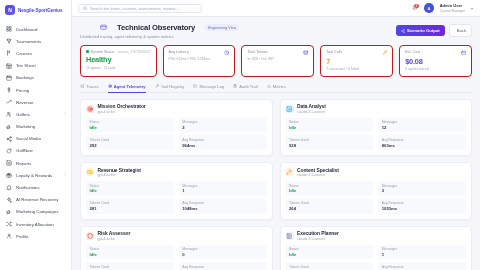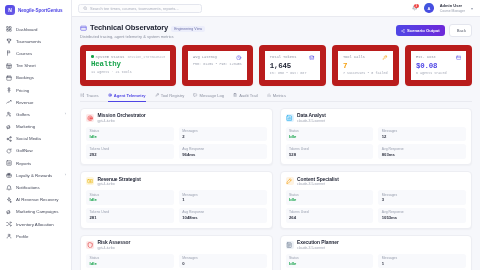--- a/index.html
+++ b/index.html
@@ -95,21 +95,21 @@
   .user-meta { display: flex; flex-direction: column; gap: 0.5px; }
   .user-name { font-size: 4px; color: #2f3342; font-weight: bold; white-space: nowrap; }
   .user-role { font-size: 3.4px; color: #9aa0b0; white-space: nowrap; }
   .chev { font-size: 4px; color: #9aa0b0; }
 
   .content { flex: 1; padding: 6px 8px 0 8px; overflow: hidden; }
 
   
   .page-head { display: flex; align-items: flex-start; gap: 6px; margin-bottom: 6px; }
   .ph-left { flex: 1; }
-  .ph-title-row { display: flex; align-items: flex-end; gap: 3px; }
+  .ph-title-row { display: flex; align-items: center; gap: 10px; margin-left: 20px; }
   .ph-ico { width: 7px; height: 7px; color: #4f46e5; flex: 0 0 7px; }
   .ph-ico svg { width: 7px; height: 7px; display: block; }
   .ph-title { font-size: 7.6px; font-weight: bold; color: #242838; letter-spacing: -0.15px; }
   .ph-badge {
     font-size: 3.6px; color: #6b6fa8; background: #eceefb;
     border-radius: 2px; padding: 1.2px 3px; white-space: nowrap;
   }
   .ph-sub { font-size: 4px; color: #8b90a0; margin-top: 1.5px; }
   .ph-actions { display: flex; align-items: center; gap: 4px; padding-top: 1px; }
   .btn-primary {
@@ -122,24 +122,23 @@
   .btn-ghost {
     display: flex; align-items: center; gap: 2px;
     background: #fff; border: 1px solid #e4e6ee;
     color: #5b6070; font-size: 4.2px;
     border-radius: 3px; padding: 3px 5px; white-space: nowrap;
   }
 
   
   .stats { display: flex; gap: 6px; margin-bottom: 6px; }
   .stat {
-    flex: 1; background: #fff; border: 6px solid #b91c1c;
+    flex: 1; background: #fff; border: 1px solid #b91c1c;
     border-radius: 4px; padding: 4px 5px 4.5px 5px;
     box-shadow: 0 1px 1.5px rgba(18,20,35,.03);
-    font-family: Liberation Mono, monospace;
   }
   .stat-top { display: flex; align-items: flex-start; justify-content: space-between; gap: 3px; }
   .stat-label { font-size: 3.7px; color: #8b90a0; white-space: nowrap; }
   .stat-right { font-size: 3.3px; color: #b4b8c4; white-space: nowrap; }
   .stat-ico { width: 5.5px; height: 5.5px; flex: 0 0 5.5px; }
   .stat-ico svg { width: 5.5px; height: 5.5px; display: block; }
   .stat-value { font-size: 7.4px; font-weight: bold; letter-spacing: -0.2px; margin-top: 1.5px; }
   .stat-sub { font-size: 3.4px; color: #a0a5b3; margin-top: 1.5px; white-space: nowrap; }
   .sv-green { color: #16a34a; }
   .sv-indigo { color: #4f46e5; }
@@ -451,21 +450,20 @@
             <div class="stat-top">
               <span class="stat-label">Total Tokens</span>
               <span class="stat-ico" style="color:#4f46e5">
                 <svg viewBox="0 0 24 24" fill="none" stroke="currentColor" stroke-width="2" stroke-linecap="round" stroke-linejoin="round">
                   <ellipse cx="12" cy="6" rx="8" ry="3"></ellipse>
                   <path d="M4 6v12c0 1.7 3.6 3 8 3s8-1.3 8-3V6"></path>
                   <path d="M4 12c0 1.7 3.6 3 8 3s8-1.3 8-3"></path>
                 </svg>
               </span>
             </div>
-            <div class="stat-value sv-dark">1,645</div>
             <div class="stat-sub">In: 858 • Out: 887</div>
           </div>
           <div class="stat">
             <div class="stat-top">
               <span class="stat-label">Tool Calls</span>
               <span class="stat-ico" style="color:#f59e0b">
                 <svg viewBox="0 0 24 24" fill="none" stroke="currentColor" stroke-width="2" stroke-linecap="round" stroke-linejoin="round">
                   <path d="M20 5.5a5.5 5.5 0 01-7.4 7.1L5 20l-2-2 7.4-7.6A5.5 5.5 0 0118 3.5l-3 3 2.5 2.5 3-3z"></path>
                 </svg>
               </span>

